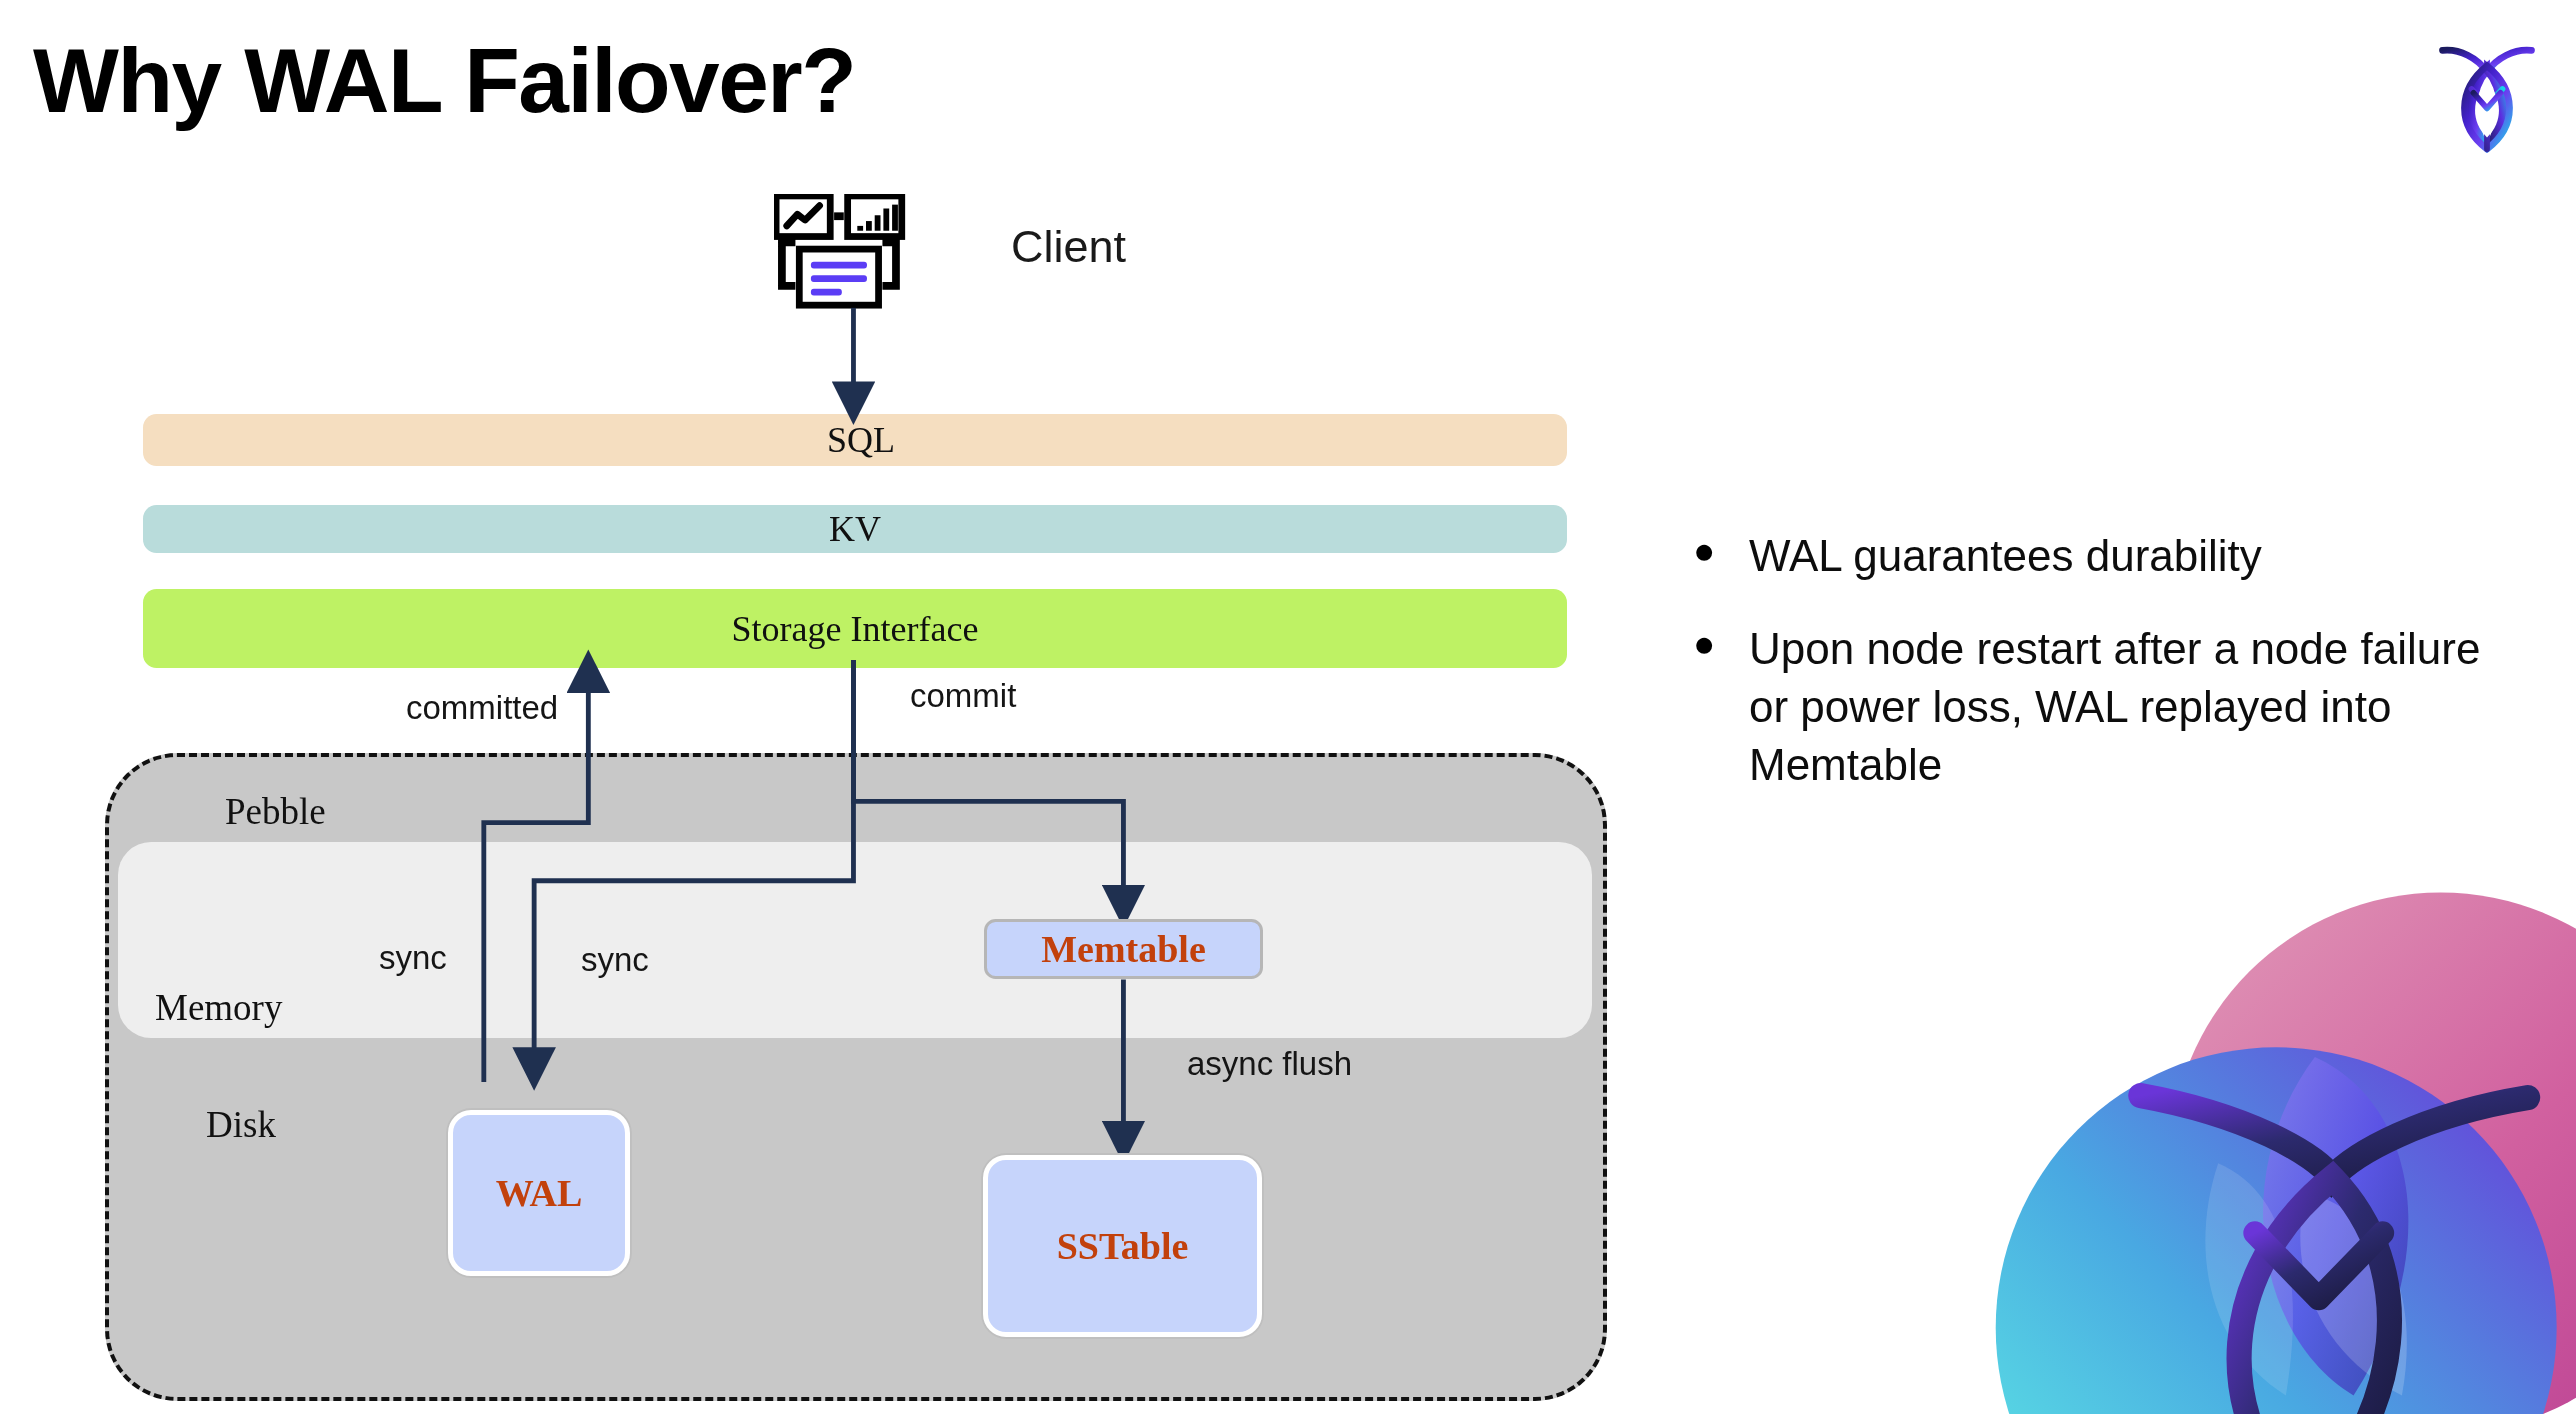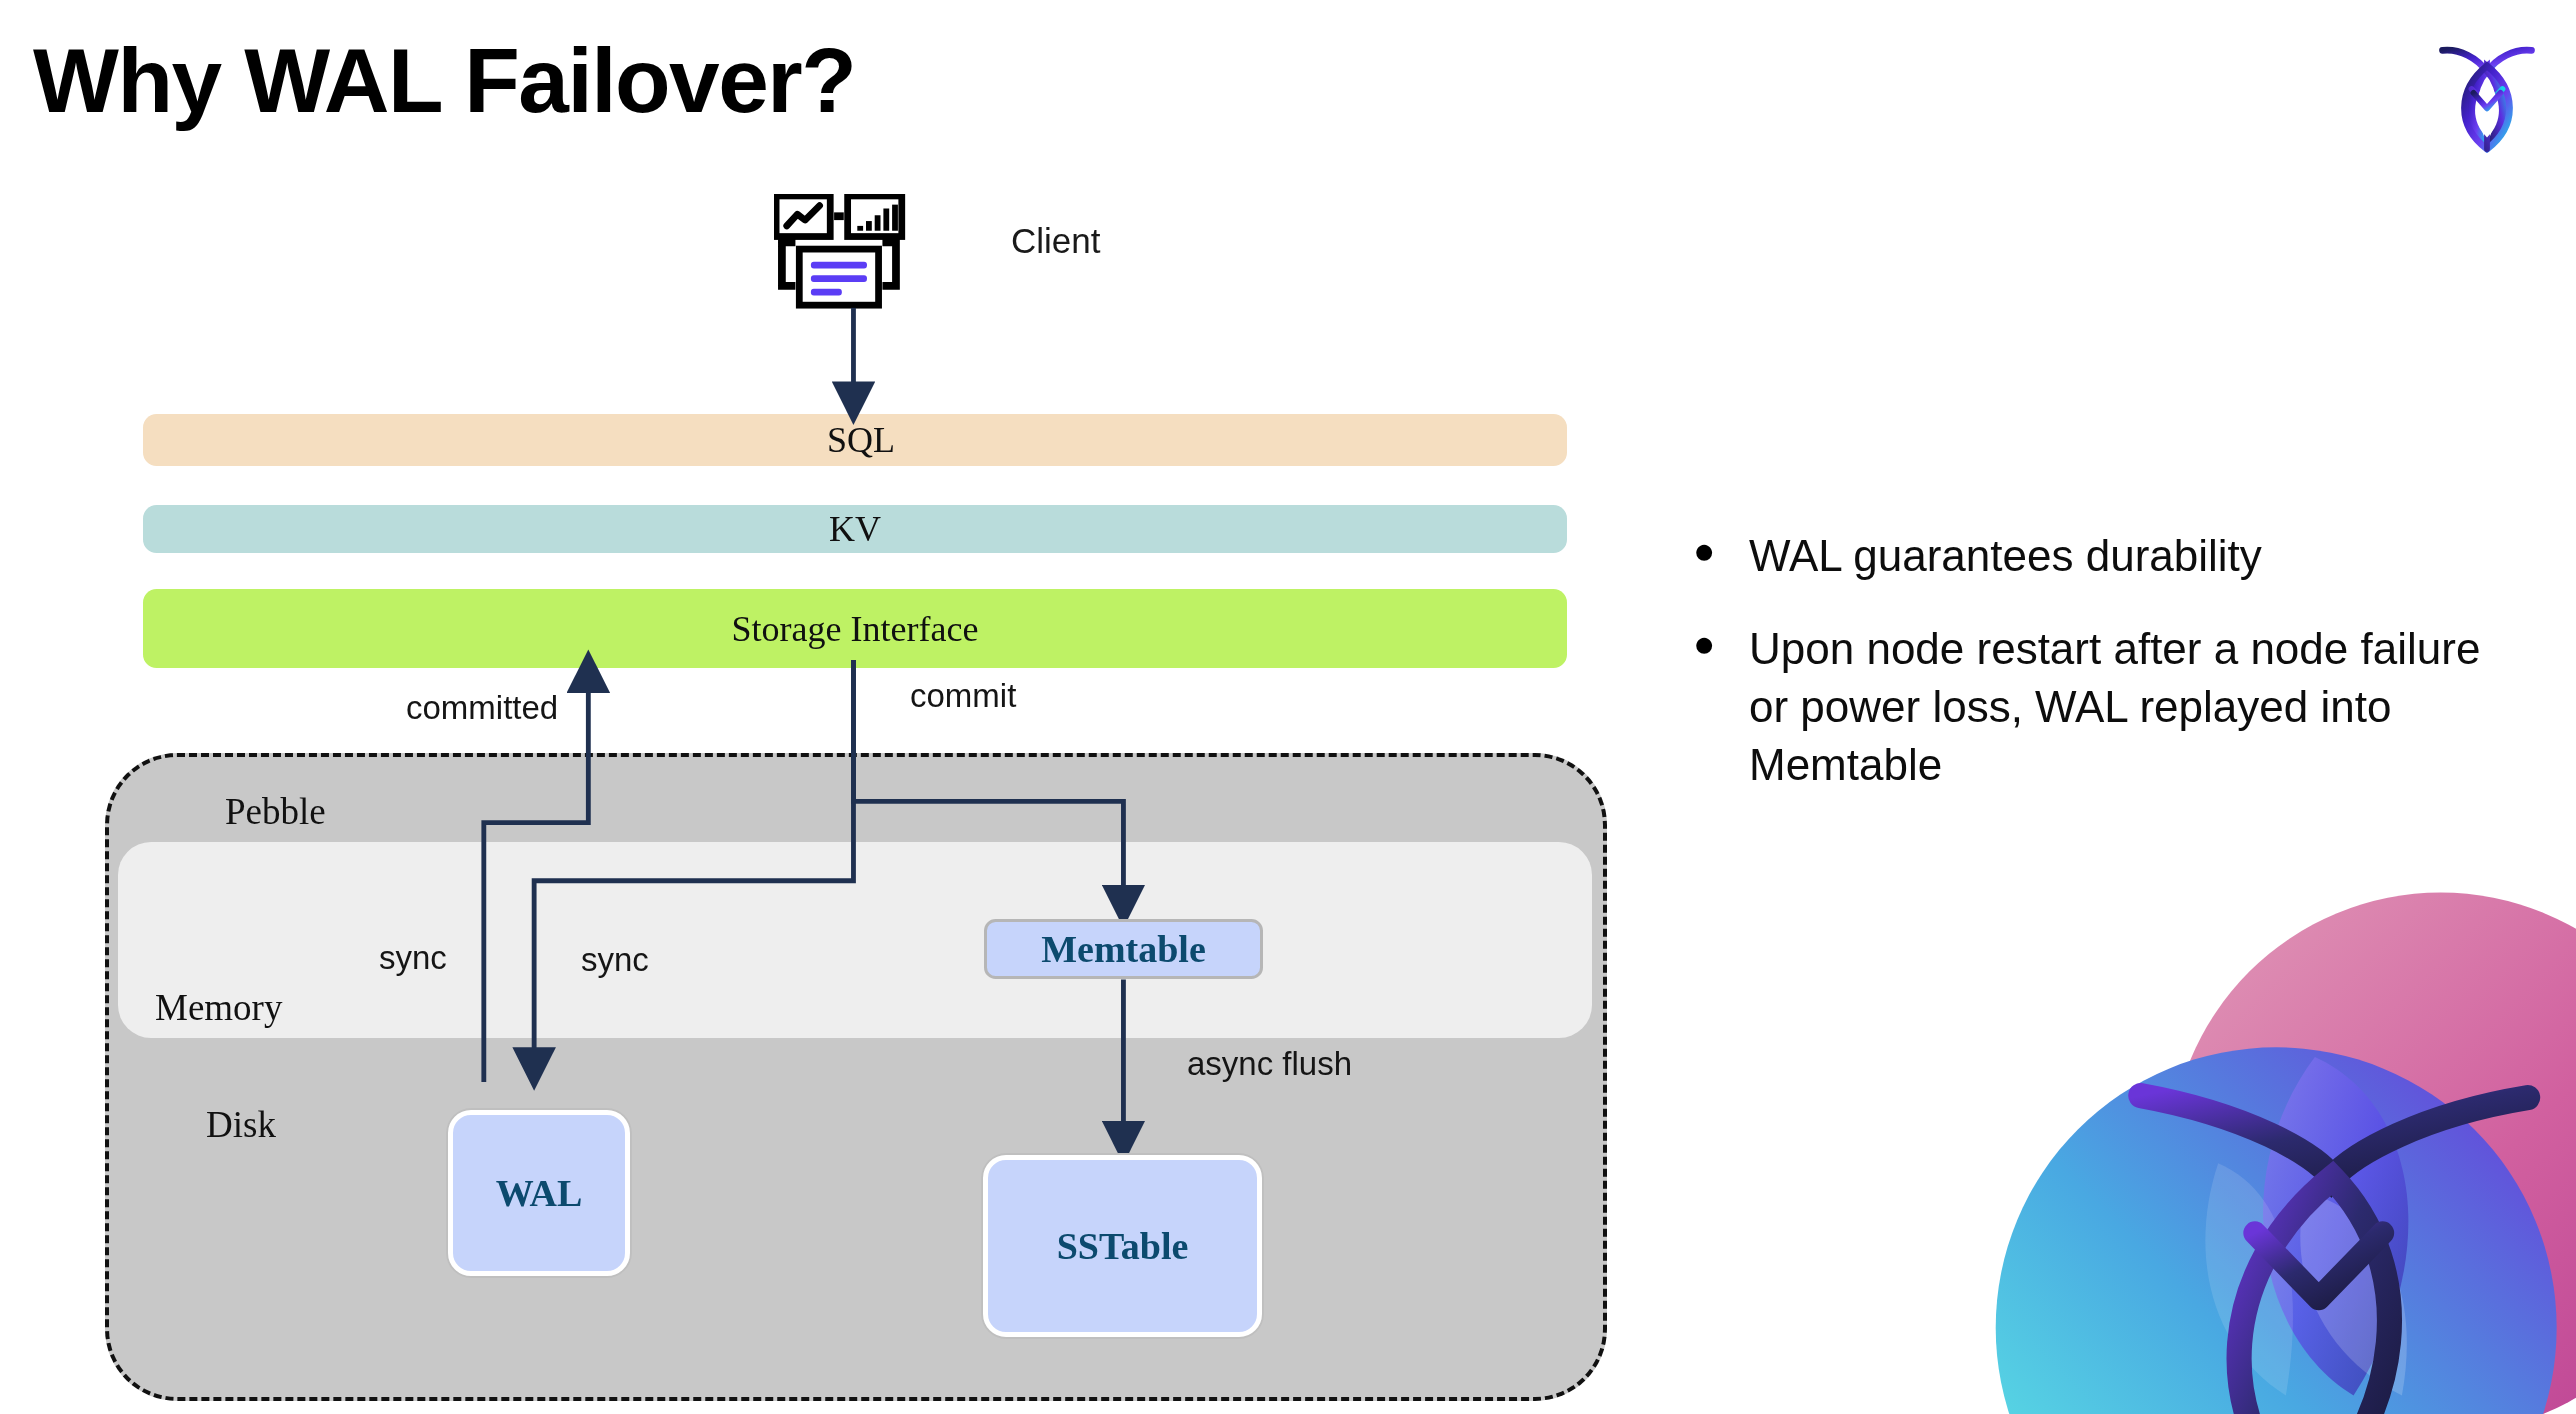--- a/index.html
+++ b/index.html
@@ -42,21 +42,21 @@
 
   
   #client-icon {
     position: absolute;
     left: 774px; top: 194px;
     width: 155px; height: 116px;
   }
   #client-label {
     position: absolute;
     left: 1011px; top: 221px;
-    font-size: 35px;
+    font-size: 45px;
     color: #1a1a1a;
     font-family: "Liberation Sans", sans-serif;
   }
 
   
   .layer-bar {
     position: absolute;
     left: 143px;
     width: 1424px;
     border-radius: 13.5px;
@@ -118,21 +118,21 @@
   
   .node-box {
     position: absolute;
     background: #c6d4fb;
     display: flex;
     align-items: center;
     justify-content: center;
     font-family: "Liberation Serif", serif;
     font-weight: bold;
     font-size: 38px;
-    color: #0c4a6e;
+    color: #c2410c;
     box-sizing: border-box;
   }
   #node-memtable {
     left: 984px; top: 919px;
     width: 279px; height: 60px;
     border: 3.9px solid #b6b6b6;
     border-radius: 11.6px;
   }
   #node-wal {
     left: 448px; top: 1110px;

